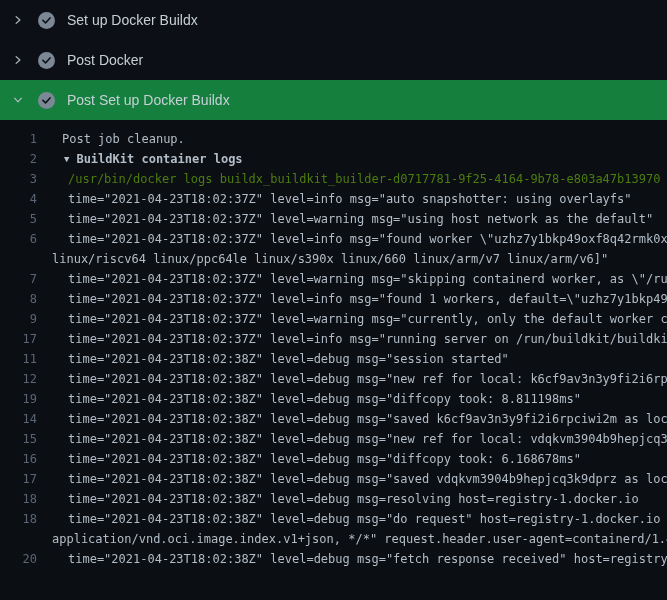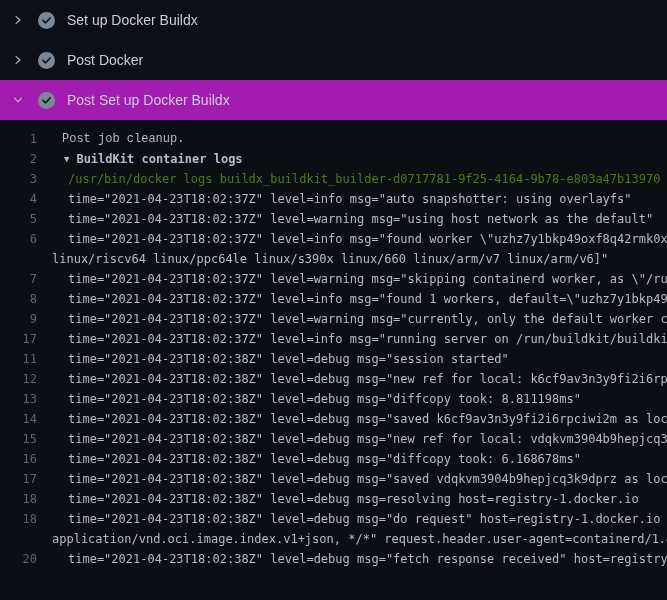--- a/index.html
+++ b/index.html
@@ -10,40 +10,40 @@
     -webkit-font-smoothing:antialiased;
   }
   .app{width:667px;height:600px;display:flex;flex-direction:column;}
   
   .steps{flex:none;}
   .step{
     height:40px;display:flex;align-items:center;
     padding:0 16px 0 12px;cursor:pointer;
     color:#c6cfd8;font-size:14px;font-weight:400;
   }
-  .step.expanded{background:#a21caf;}
+  .step.expanded{background:#15803d;}
   .chev{width:17px;display:flex;align-items:center;color:#aeb7c1;flex:none;}
   .chev svg{display:block;}
   .chev.down svg{transform:rotate(90deg);}
   .check{display:flex;align-items:center;margin-left:9px;margin-right:12px;flex:none;}
   .label{white-space:nowrap;}
   
   .log{
     flex:1;background:#0b0e13;padding-top:9px;
     font-family:"DejaVu Sans Mono","Liberation Mono",monospace;
     font-size:12px;line-height:20px;color:#b3bdc7;
     overflow:hidden;
   }
   .row{height:20px;display:flex;align-items:center;overflow:hidden;}
   .num{
     width:37px;flex:none;text-align:right;color:#5b6576;
     user-select:none;cursor:pointer;white-space:pre;
   }
   .txt{white-space:pre;padding-left:31px;}
-  .row.plain .txt{padding-left:25px;font-family:Liberation Mono, monospace;}
+  .row.plain .txt{padding-left:25px;}
   .row.wrap .txt{padding-left:15px;}
   .row.command .txt{color:#4d7c0f;}
   .toggle{
     padding-left:27px;flex:none;color:#b3bdc7;
     font-size:9px;cursor:pointer;
   }
   .row.group .txt{padding-left:7px;font-weight:bold;}
 </style>
 </head>
 <body>
@@ -157,21 +157,21 @@
     <span class="num">11</span>
     <span class="txt">time="2021-04-23T18:02:38Z" level=debug msg="session started"</span>
   </div>
 
   <div class="row entry">
     <span class="num">12</span>
     <span class="txt">time="2021-04-23T18:02:38Z" level=debug msg="new ref for local: k6cf9av3n3y9fi2i6rpc</span>
   </div>
 
   <div class="row entry">
-    <span class="num">13</span>
+    <span class="num">19</span>
     <span class="txt">time="2021-04-23T18:02:38Z" level=debug msg="diffcopy took: 8.811198ms"</span>
   </div>
 
   <div class="row entry">
     <span class="num">14</span>
     <span class="txt">time="2021-04-23T18:02:38Z" level=debug msg="saved k6cf9av3n3y9fi2i6rpciwi2m as loca</span>
   </div>
 
   <div class="row entry">
     <span class="num">15</span>

